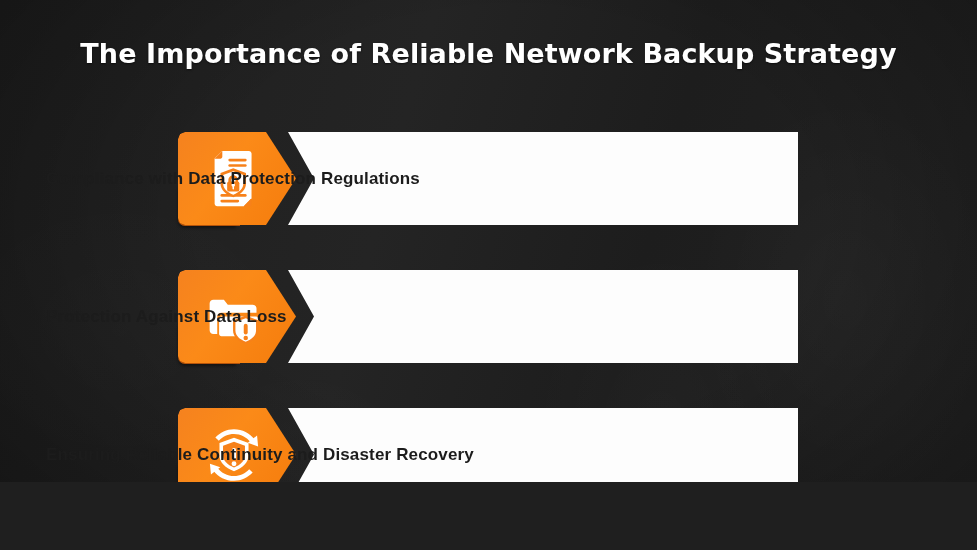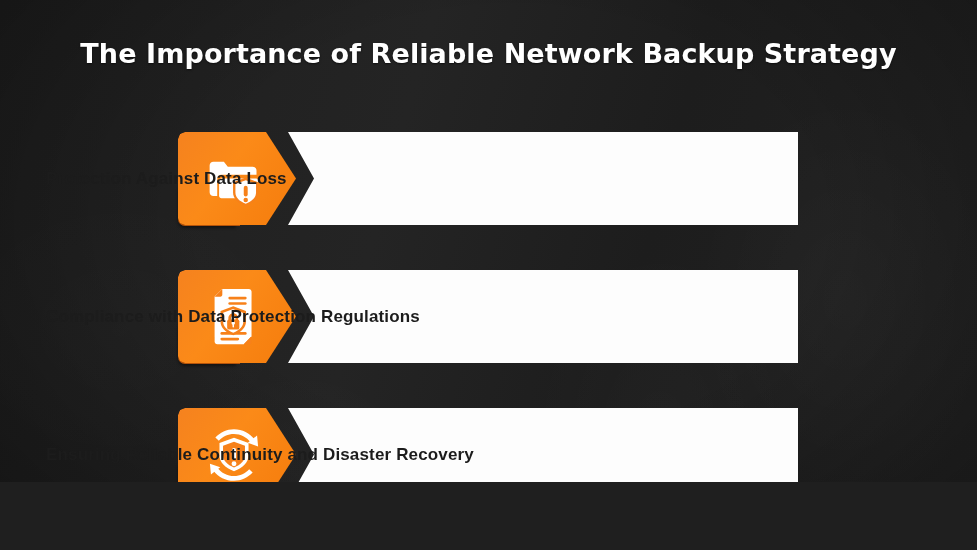--- a/index.html
+++ b/index.html
@@ -158,40 +158,20 @@
 <body>
 
 <div class="slide">
 
   <div class="bg-texture"></div>
   <div class="bg-vignette"></div>
 
   <div class="title">The Importance of Reliable Network Backup Strategy</div>
 
   <div class="rows">
-
-    <div class="row">
-      <div class="icon-block">
-        <div class="icon-tab"></div>
-        <div class="icon-tab-ext"></div>
-        <div class="icon-pent"></div>
-        <div class="icon-glyph">
-          <svg width="60" height="60" viewBox="0 0 64 64" fill="none">
-            <path d="M6 17.5c0-2.2 1.8-4 4-4h11.2l4.2 5.4H52c2.2 0 4 1.8 4 4v4.6H18.5c-2.4 0-4.4 2-4.4 4.4V50H10c-2.2 0-4-1.8-4-4V17.5z" fill="#ffffff"></path>
-            <path d="M18.5 31.5h37.2c1.3 0 2.3 1.1 2.1 2.4l-2.5 16.4c-.2 1.2-1.2 2.1-2.4 2.1H18.5c-1.3 0-2.4-1.1-2.4-2.4V33.9c0-1.3 1.1-2.4 2.4-2.4z" fill="#ffffff"></path>
-            <path d="M44.5 30.5l13.5 5v10.8c0 6.4-5 11.2-13.5 14.4C36 57.5 31 52.7 31 46.3V35.5l13.5-5z" fill="#f7811a"></path>
-            <path d="M44.5 33.2l11 4.1v9c0 5.3-4.1 9.3-11 12-6.9-2.7-11-6.7-11-12v-9l11-4.1z" fill="#ffffff"></path>
-            <rect x="42.4" y="39.2" width="4.2" height="11.5" rx="2.1" fill="#f7811a"></rect>
-            <circle cx="44.5" cy="54.4" r="2.4" fill="#f7811a"></circle>
-          </svg>
-        </div>
-      </div>
-      <div class="label-bar"></div>
-      <div class="label-text">Protection Against Data Loss</div>
-    </div>
 
     <div class="row">
       <div class="icon-block">
         <div class="icon-tab"></div>
         <div class="icon-tab-ext"></div>
         <div class="icon-pent"></div>
         <div class="icon-glyph">
           <svg width="56" height="60" viewBox="0 0 58 64" fill="none">
             <path d="M16.5 2h28.3c1.6 0 2.9 1.3 2.9 2.9v47.6L39.4 61H11.2c-1.6 0-2.9-1.3-2.9-2.9V10.2L16.5 2z" fill="#ffffff"></path>
             <path d="M16.5 2v6.3c0 1.1-.9 2-2 2H8.3L16.5 2z" fill="#f7811a"></path>
@@ -213,20 +193,40 @@
       <div class="label-text">Compliance with Data Protection Regulations</div>
     </div>
 
     <div class="row">
       <div class="icon-block">
         <div class="icon-tab"></div>
         <div class="icon-tab-ext"></div>
         <div class="icon-pent"></div>
         <div class="icon-glyph">
           <svg width="60" height="60" viewBox="0 0 64 64" fill="none">
+            <path d="M6 17.5c0-2.2 1.8-4 4-4h11.2l4.2 5.4H52c2.2 0 4 1.8 4 4v4.6H18.5c-2.4 0-4.4 2-4.4 4.4V50H10c-2.2 0-4-1.8-4-4V17.5z" fill="#ffffff"></path>
+            <path d="M18.5 31.5h37.2c1.3 0 2.3 1.1 2.1 2.4l-2.5 16.4c-.2 1.2-1.2 2.1-2.4 2.1H18.5c-1.3 0-2.4-1.1-2.4-2.4V33.9c0-1.3 1.1-2.4 2.4-2.4z" fill="#ffffff"></path>
+            <path d="M44.5 30.5l13.5 5v10.8c0 6.4-5 11.2-13.5 14.4C36 57.5 31 52.7 31 46.3V35.5l13.5-5z" fill="#f7811a"></path>
+            <path d="M44.5 33.2l11 4.1v9c0 5.3-4.1 9.3-11 12-6.9-2.7-11-6.7-11-12v-9l11-4.1z" fill="#ffffff"></path>
+            <rect x="42.4" y="39.2" width="4.2" height="11.5" rx="2.1" fill="#f7811a"></rect>
+            <circle cx="44.5" cy="54.4" r="2.4" fill="#f7811a"></circle>
+          </svg>
+        </div>
+      </div>
+      <div class="label-bar"></div>
+      <div class="label-text">Protection Against Data Loss</div>
+    </div>
+
+    <div class="row">
+      <div class="icon-block">
+        <div class="icon-tab"></div>
+        <div class="icon-tab-ext"></div>
+        <div class="icon-pent"></div>
+        <div class="icon-glyph">
+          <svg width="60" height="60" viewBox="0 0 64 64" fill="none">
             <path d="M32 4.5c8.9 0 16.9 4.2 21.9 10.8l-4.2 3.2C45.5 13 39.1 9.6 32 9.6c-6.4 0-12.2 2.8-16.2 7.2l-3.7-3.5C17 8.1 24.1 4.5 32 4.5z" fill="#ffffff"></path>
             <path d="M56.6 11.2l1.1 11.6-11-3.9 9.9-7.7z" fill="#ffffff"></path>
             <path d="M32 59.5c-8.9 0-16.9-4.2-21.9-10.8l4.2-3.2C18.5 51 24.9 54.4 32 54.4c6.4 0 12.2-2.8 16.2-7.2l3.7 3.5C47 55.9 39.9 59.5 32 59.5z" fill="#ffffff"></path>
             <path d="M7.4 52.8L6.3 41.2l11 3.9-9.9 7.7z" fill="#ffffff"></path>
             <path d="M32 13.5l15.5 5.7v13.1c0 7.6-5.8 13.3-15.5 16.9-9.7-3.6-15.5-9.3-15.5-16.9V19.2L32 13.5z" fill="#ffffff"></path>
             <path d="M32 17.8l11.7 4.3v10.2c0 5.8-4.4 10.1-11.7 13-7.3-2.9-11.7-7.2-11.7-13V22.1L32 17.8z" fill="#f7811a"></path>
             <rect x="29.8" y="24.5" width="4.4" height="12.6" rx="2.2" fill="#ffffff"></rect>
             <circle cx="32" cy="41.3" r="2.6" fill="#ffffff"></circle>
           </svg>
         </div>

